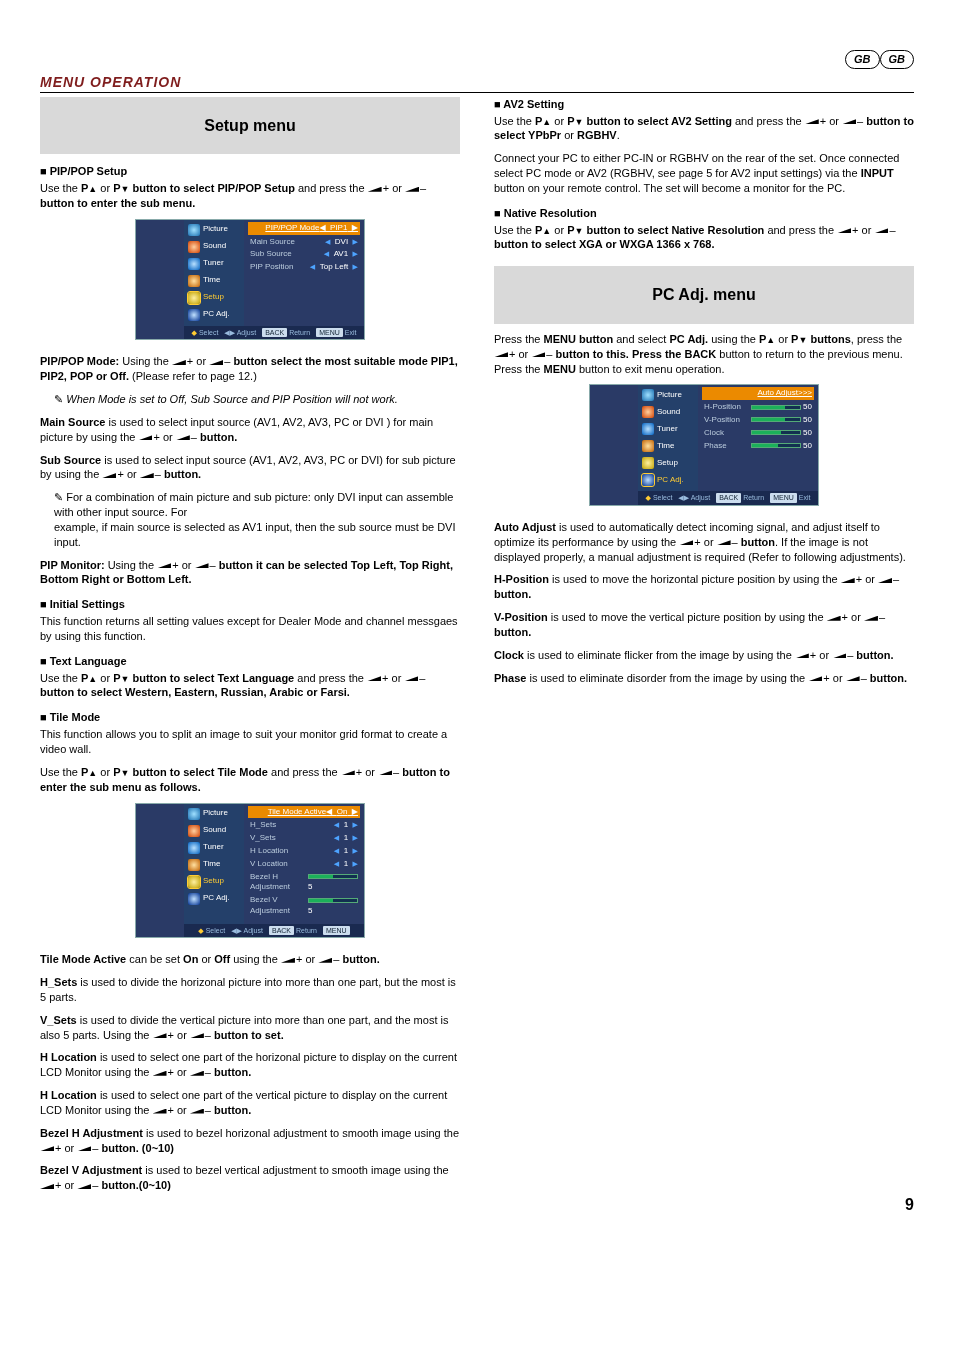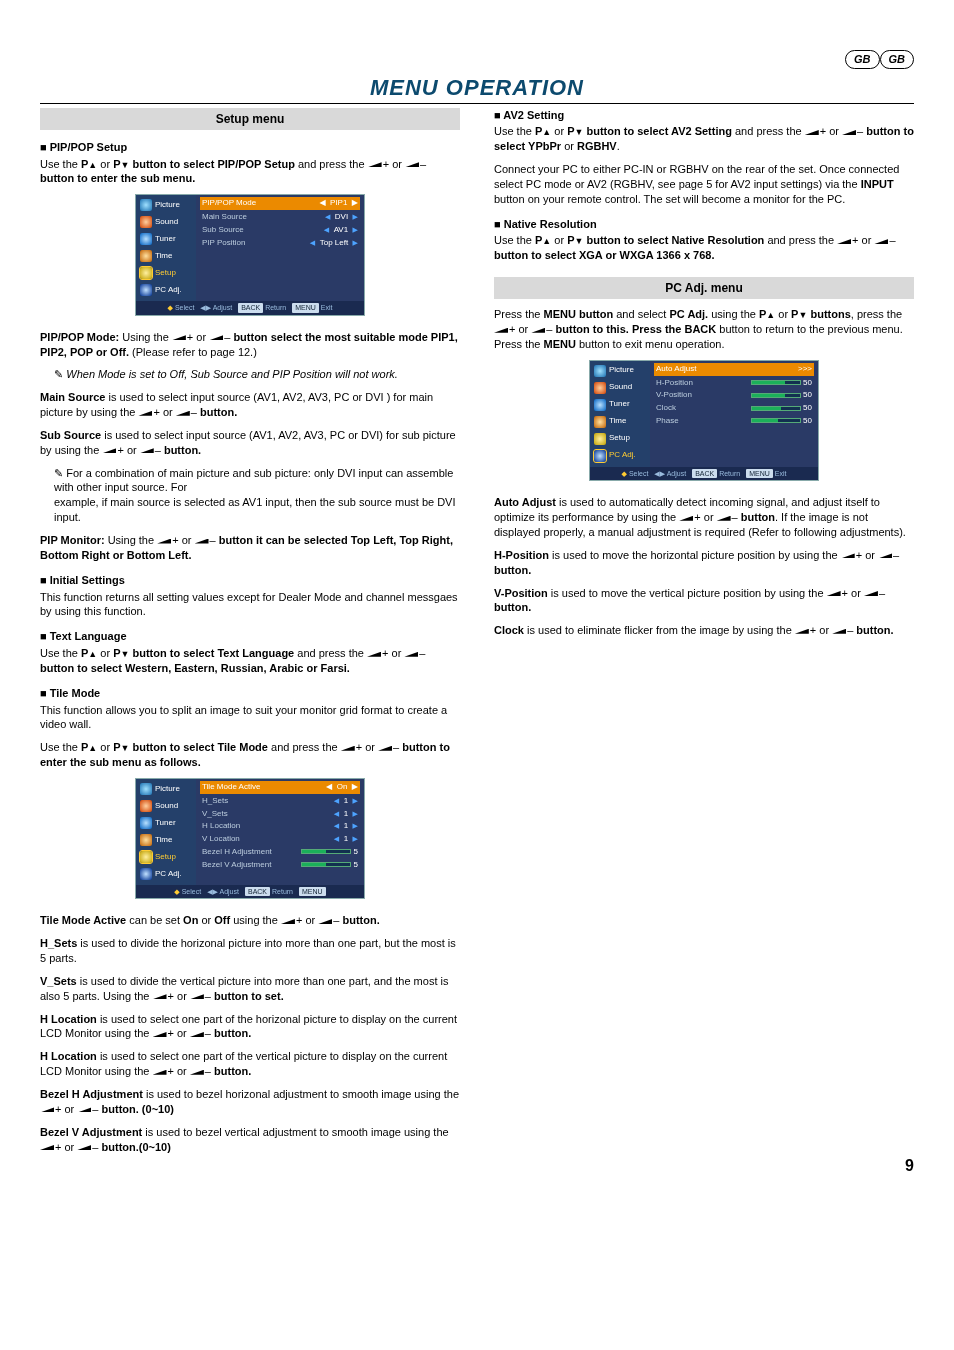--- a/index.html
+++ b/index.html
@@ -22,42 +22,41 @@
   }
   .gb-pill {
     border: 1.5px solid #000;
     border-radius: 14px;
     padding: 1px 8px;
     font-size: 11px;
     font-weight: bold;
     font-style: italic;
   }
   .page-title {
-    text-align: center;
-    font-size: 22px;
+    font-size: 14px;
     font-style: italic;
     font-weight: bold;
     letter-spacing: 1px;
-    color: #0c4a6e;
+    color: #7f1d1d;
     border-bottom: 1px solid #000;
     margin-bottom: 4px;
   }
   .columns {
     display: flex;
     gap: 34px;
   }
   .col {
     width: 50%;
   }
   .section-banner {
     background: #d9d9d9;
     text-align: center;
-    font-size: 12px;
+    font-size: 16px;
     font-weight: bold;
-    padding: 3px 0;
+    padding: 18px 0;
     margin-bottom: 8px;
   }
   .subhead {
     font-weight: bold;
     font-size: 11px;
     margin-top: 10px;
     margin-bottom: 2px;
   }
   .subhead::before {
     content: "■ ";
@@ -80,20 +79,21 @@
   .pencil::before { content: "✎ "; }
 
   
   .osd {
     width: 230px;
     margin: 8px auto 14px auto;
     font-size: 8px;
     color: #fff;
     background: #2a3a66;
     border: 1px solid #8aa;
+    padding-left: 48px;
   }
   .osd-body { display: flex; }
   .osd-side {
     width: 60px;
     background: #24406a;
     padding: 2px;
   }
   .osd-tab {
     display: flex;
     align-items: center;
@@ -120,23 +120,24 @@
 
   .osd-right {
     flex: 1;
     padding: 2px 4px 6px 4px;
   }
   .osd-headrow {
     background: #eb8a00;
     color: #fff;
     padding: 1px 2px;
     display: flex;
-    justify-content: space-between;
+    justify-content: flex-end;
     margin-bottom: 1px;
     font-size: 8px;
+    text-decoration: underline;
   }
   .osd-row {
     display: flex;
     justify-content: space-between;
     align-items: center;
     padding: 1px 2px;
     color: #bcd;
   }
   .osd-row .arrow { color: #4da3ff; font-size: 7px; }
   .osd-row .val { color: #fff; }
@@ -492,16 +493,20 @@
       <b> button.</b>
     </p>
     <p>
       <b>V-Position</b><span> is used to move the vertical picture position by using the </span><span class="rkey"></span><span>+</span> <span> or </span> <span class="rkey"></span><span>–</span>
       <b> button.</b>
     </p>
     <p>
       <b>Clock</b><span> is used to eliminate flicker from the image by using the </span><span class="rkey"></span><span>+</span> <span> or </span> <span class="rkey"></span><span>–</span>
       <b> button.</b>
     </p>
+    <p>
+      <b>Phase</b><span> is used to eliminate disorder from the image by using the </span><span class="rkey"></span><span>+</span> <span> or </span> <span class="rkey"></span><span>–</span>
+      <b> button.</b>
+    </p>
   </div>
 </div>
 
 <div class="page-num">9</div>
 
 </body></html>

